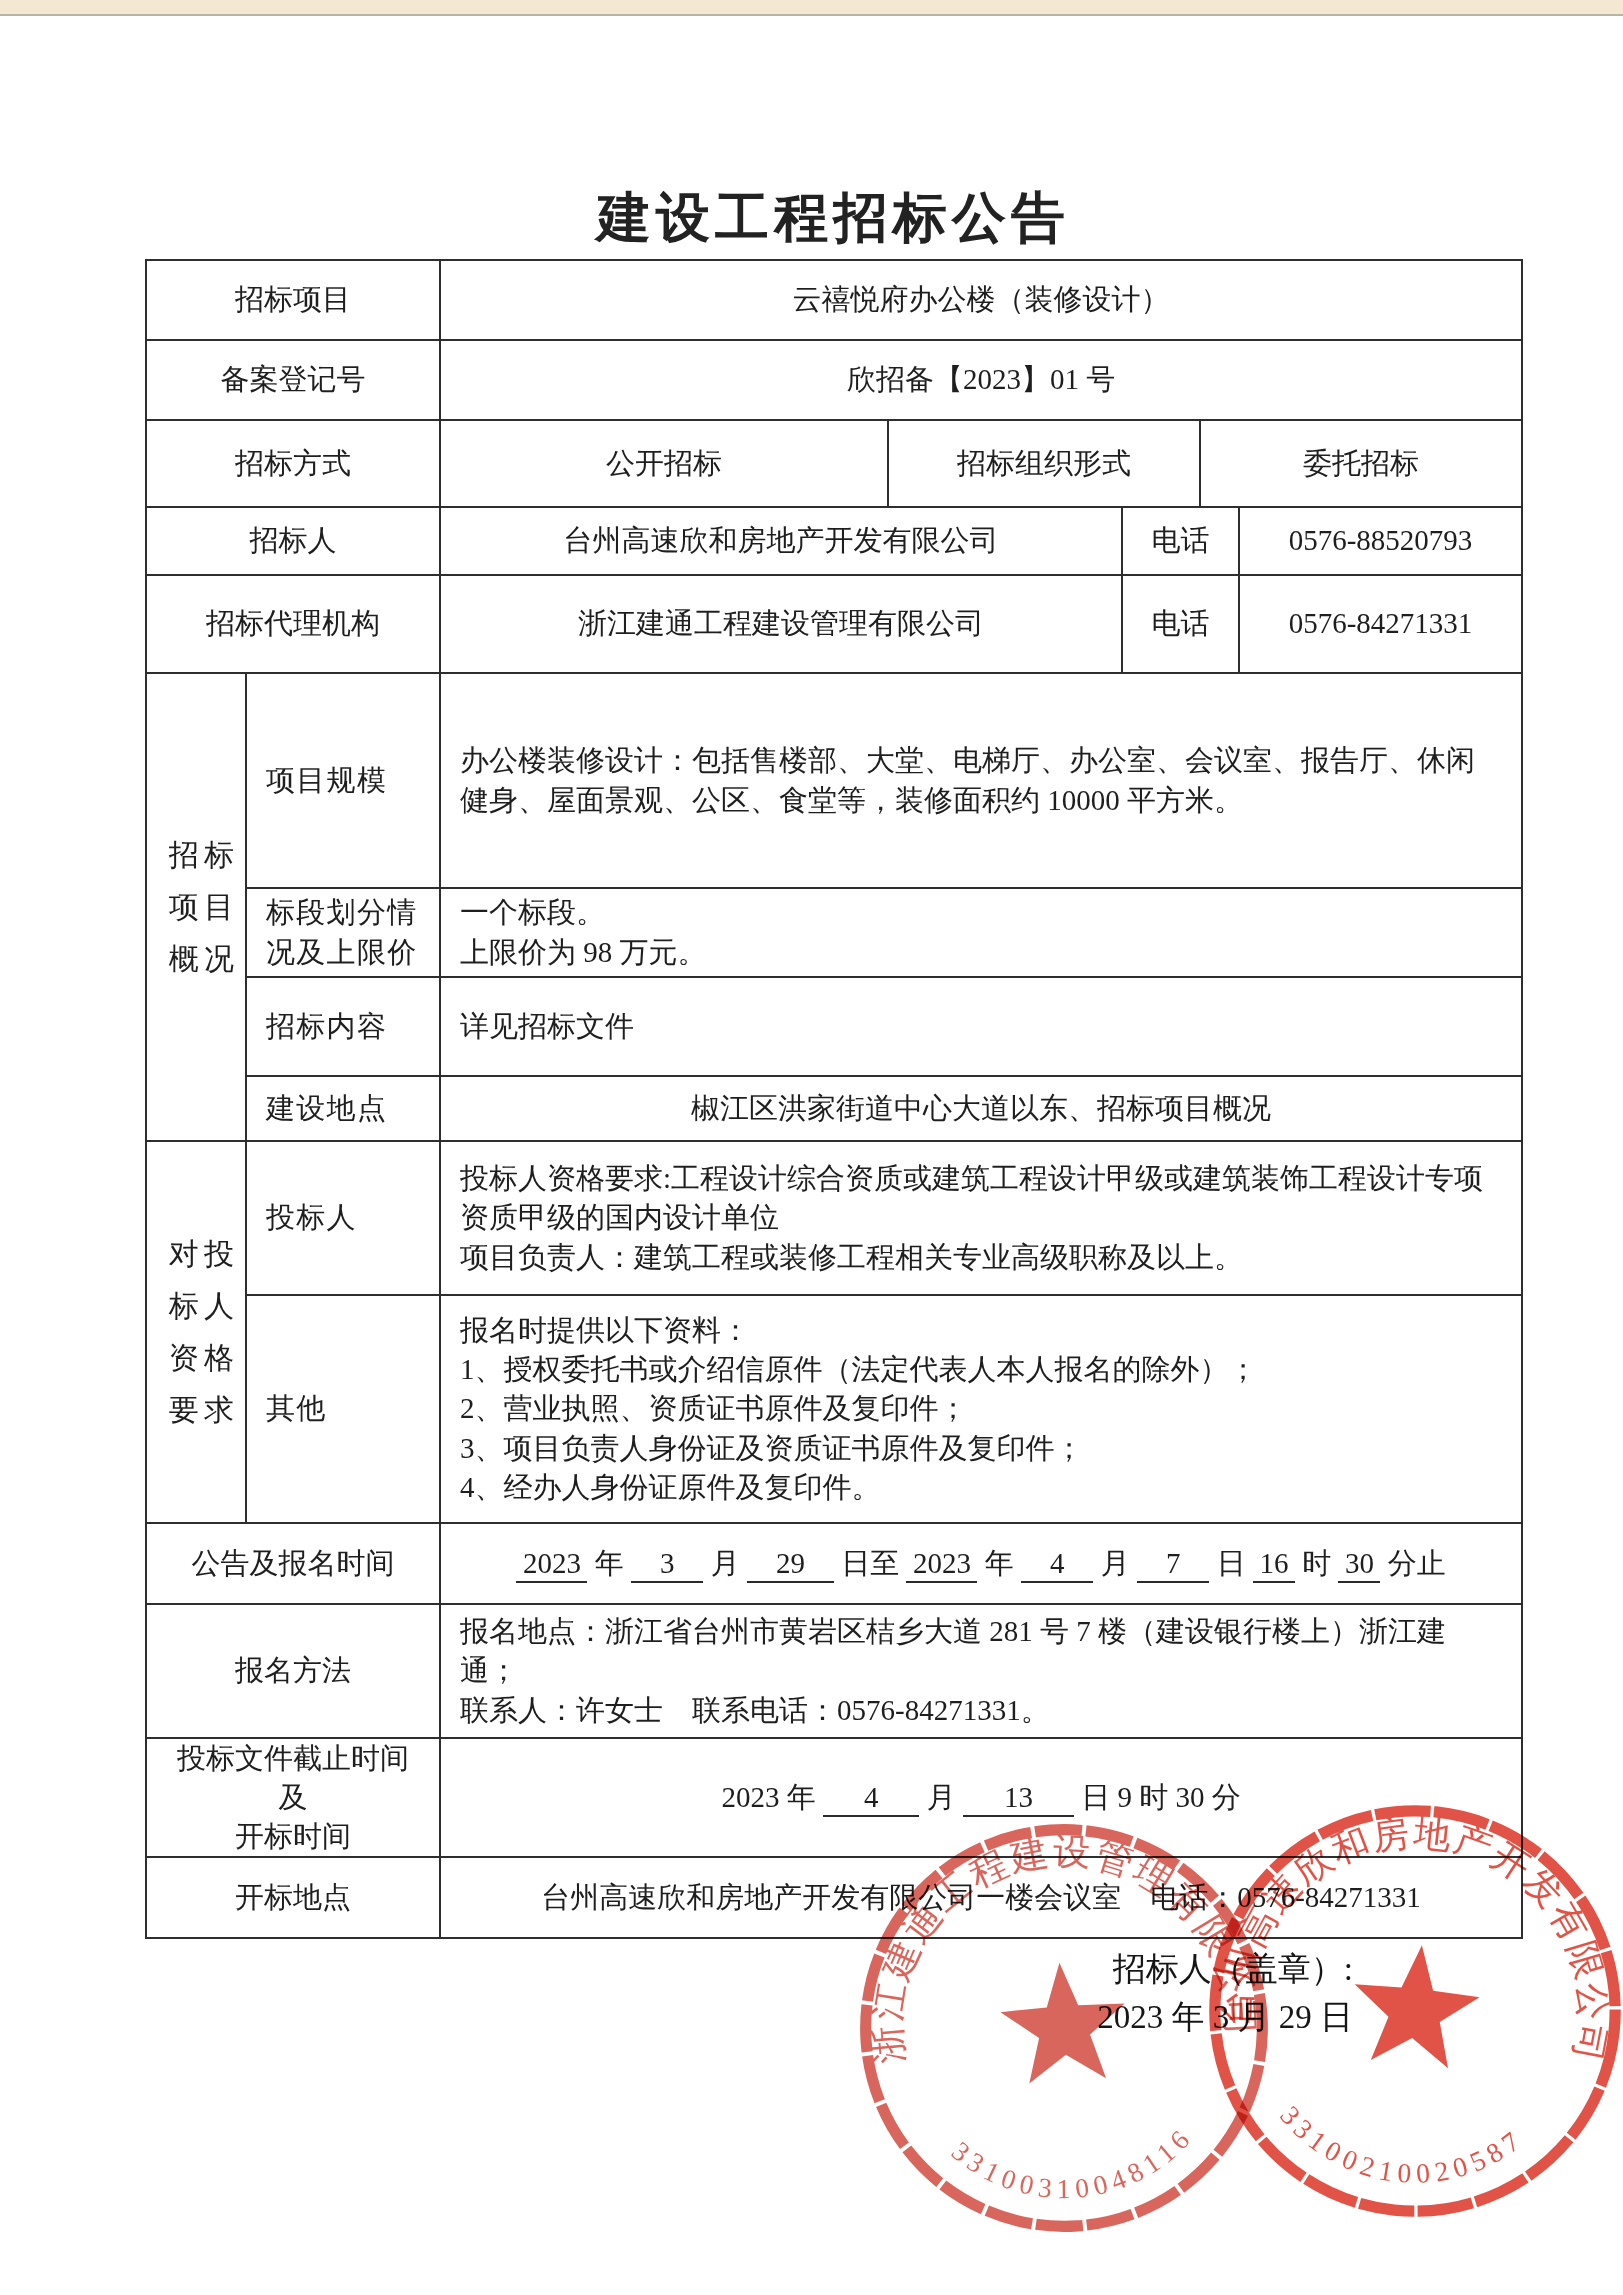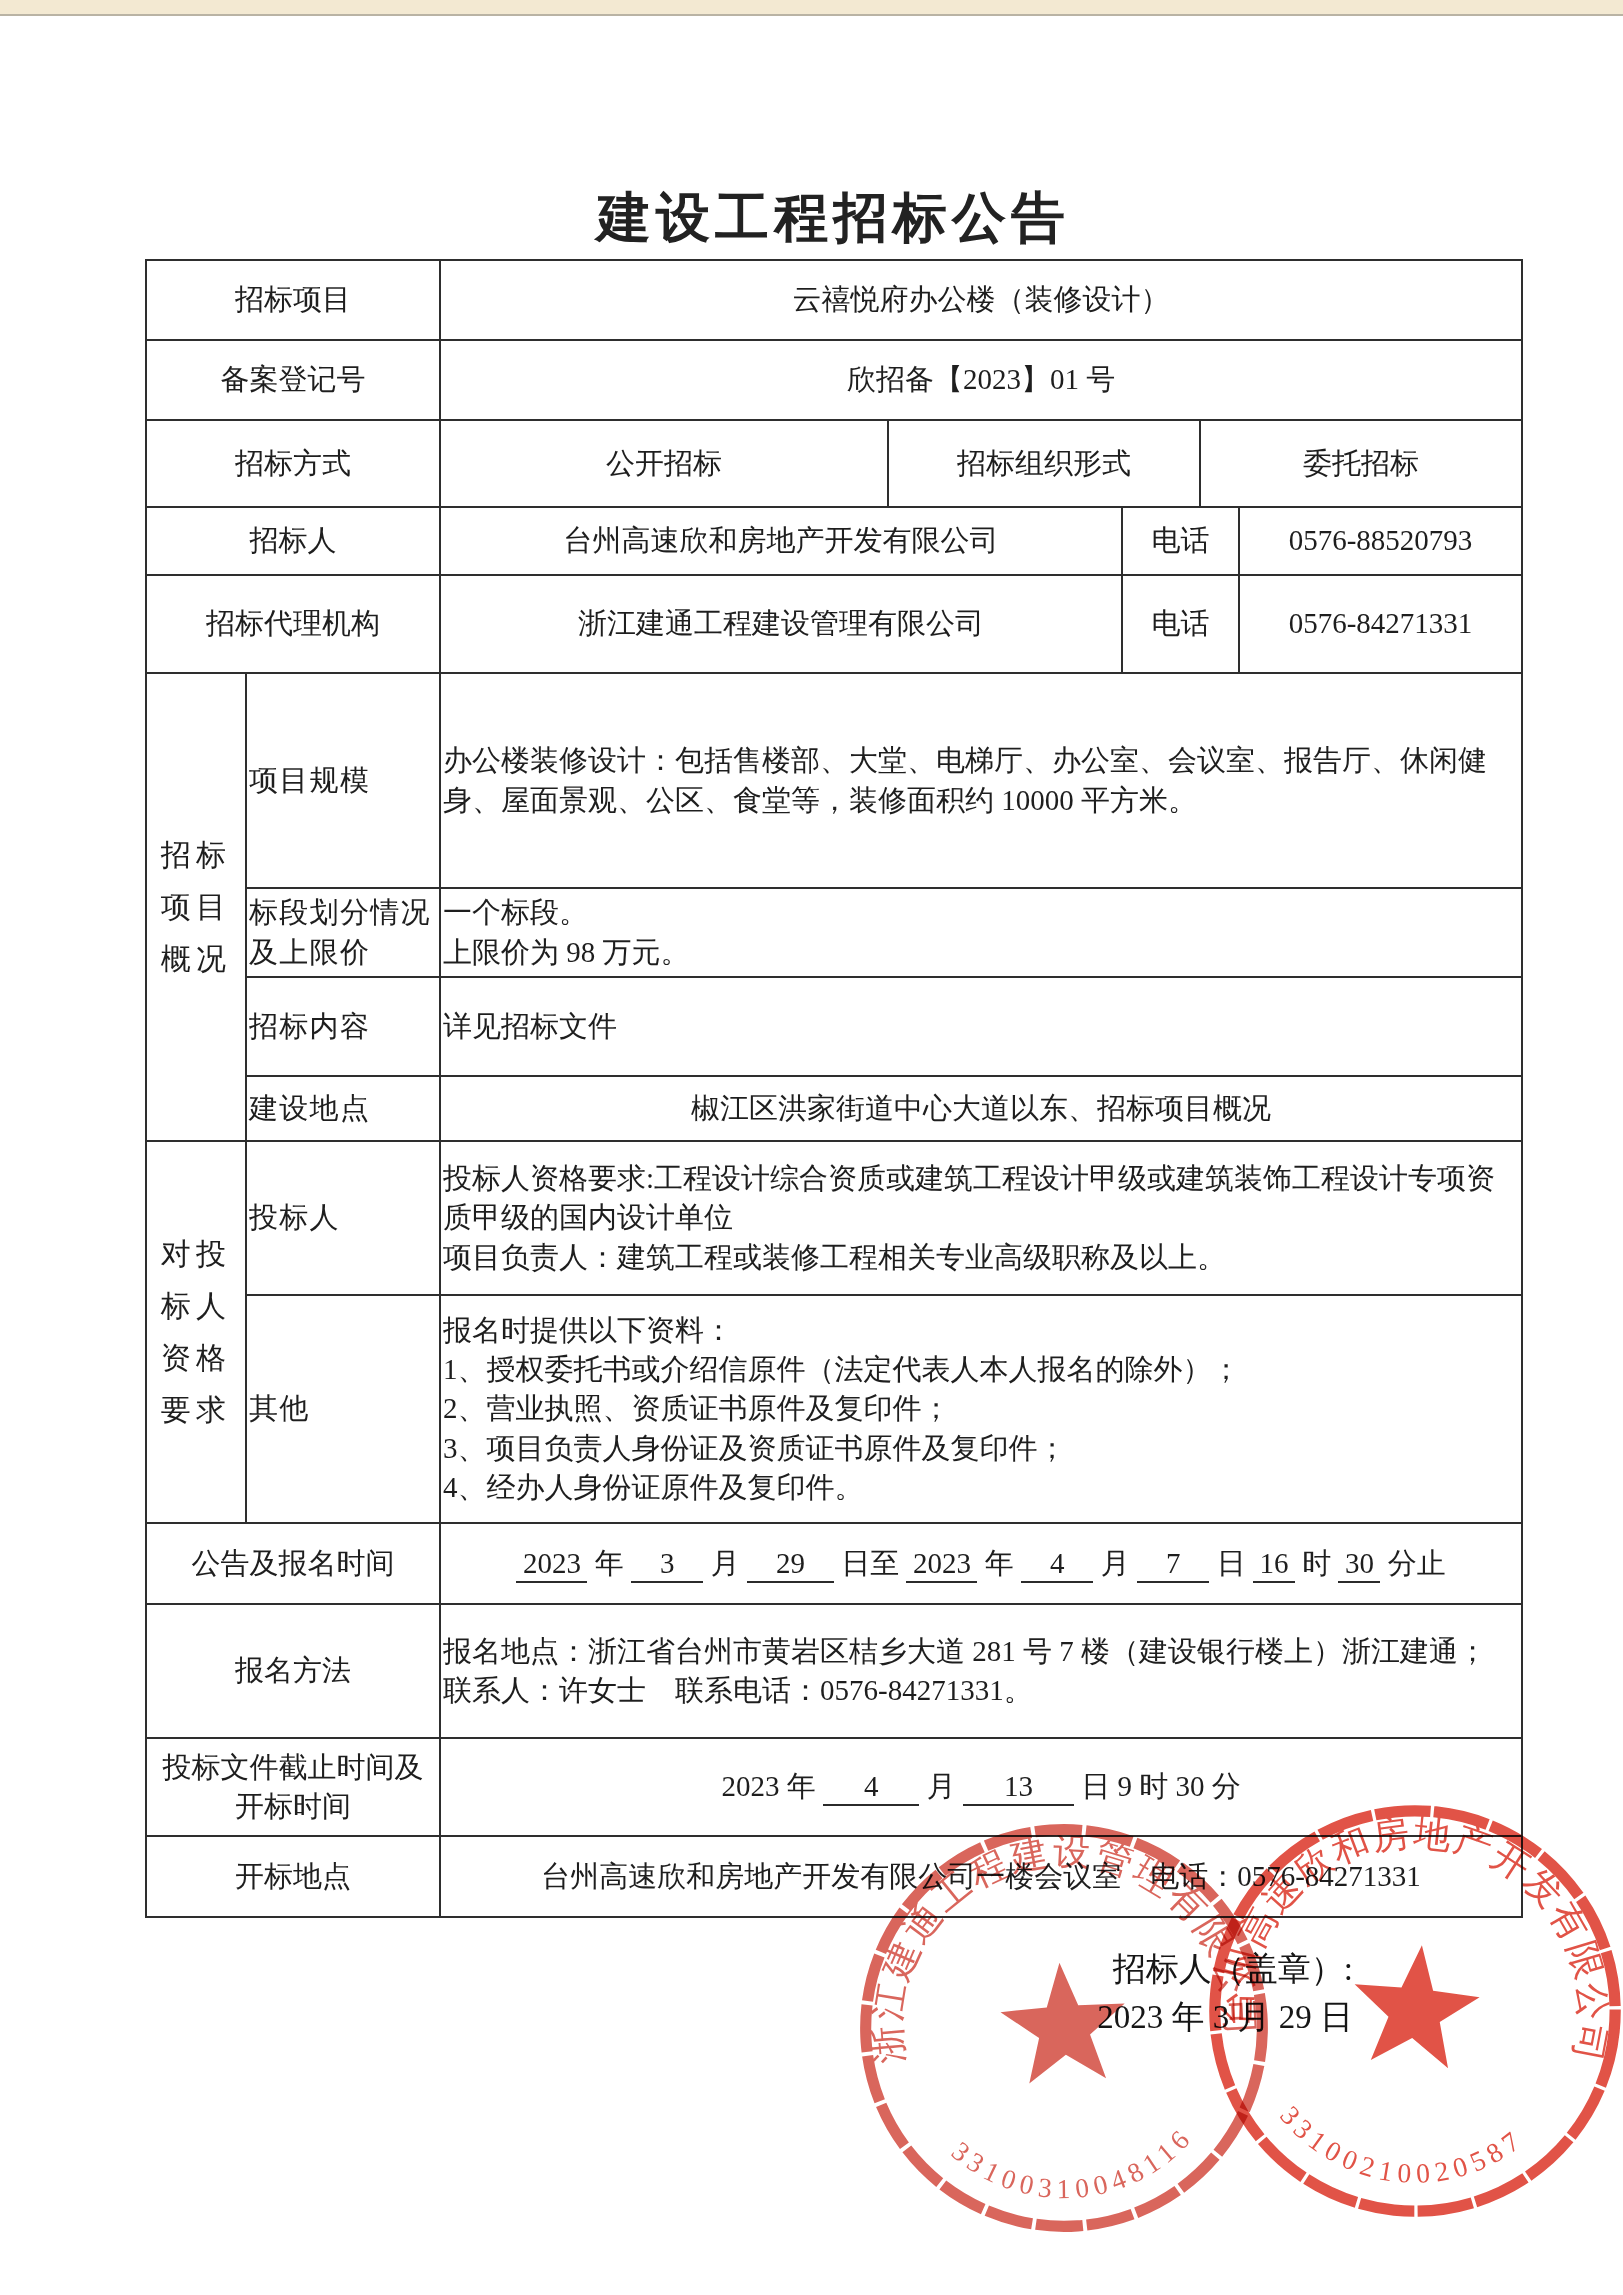--- a/index.html
+++ b/index.html
@@ -22,21 +22,21 @@
     font-family:"Liberation Sans", sans-serif;
     font-weight:bold;font-size:54px;letter-spacing:5.2px;color:#222;
   }
   table.doc{
     position:absolute;left:145px;top:259px;width:1377px;
     border-collapse:collapse;table-layout:fixed;
   }
   table.doc td{
     border:2px solid #2e2e2e;
     font-size:29px;line-height:1.35;
-    padding:0 2px;vertical-align:middle;
+    padding:0 19px;vertical-align:middle;
     overflow:hidden;
   }
   table.doc{border:2.6px solid #2e2e2e;}
   td.lbl{text-align:center;padding:0 5.2px;}
   td.ctr{text-align:center;}
   td.heavy{border-bottom-width:3.9px;}
   td.vsec{padding:0;}
   .vtext{
     width:76px;margin:0 auto;
     font-size:30px;line-height:52px;letter-spacing:5.2px;

